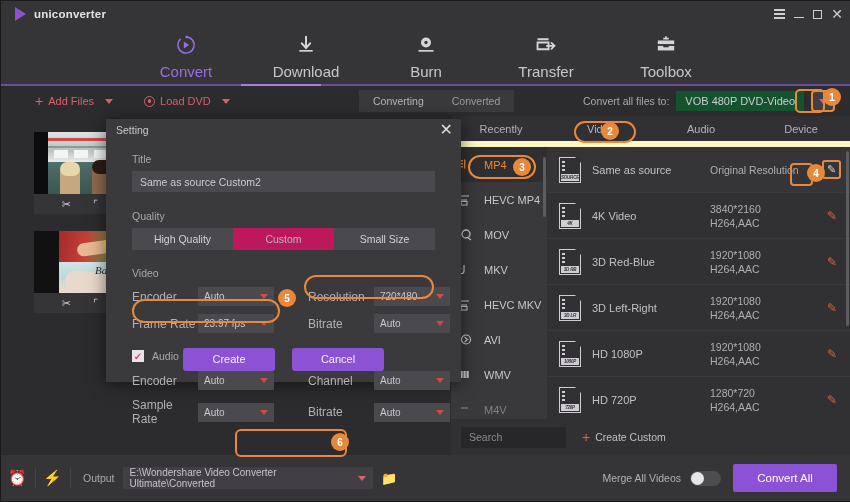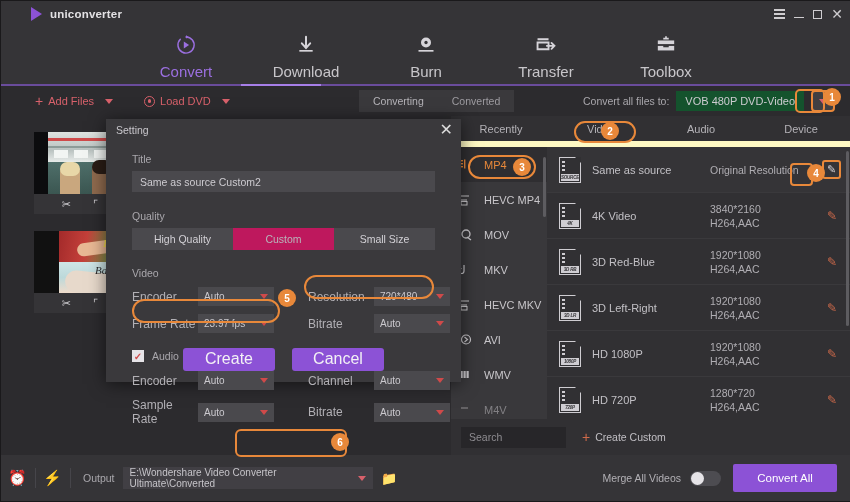--- a/index.html
+++ b/index.html
@@ -15,21 +15,21 @@
     background: #2c2b2e;
     border: 1px solid #1a191b;
   }
 
   
   .titlebar {
     position: absolute; left: 0; top: 0; width: 850px; height: 26px;
     background: #353437;
     display: flex; align-items: center;
   }
-  .logo-wrap { display: flex; align-items: center; padding-left: 30px; gap: 8px; justify-content: center; }
+  .logo-wrap { display: flex; align-items: center; padding-left: 14px; gap: 8px; justify-content: center; }
   .logo-tri {
     width: 0; height: 0;
     border-left: 11px solid #8c52d6;
     border-top: 7px solid transparent;
     border-bottom: 7px solid transparent;
   }
   .app-title { color: #e3e1e4; font-size: 11.5px; font-weight: bold; letter-spacing: .2px; }
   .win-ctrls {
     position: absolute; right: 8px; top: 0; height: 26px;
     display: flex; align-items: center; gap: 9px;
@@ -323,21 +323,21 @@
     width: 12px; height: 12px; background: #e6e4e8;
     display: flex; align-items: center; justify-content: center;
     color: #cf4a4a; font-size: 10px; font-weight: bold;
   }
   .dlg-footer {
     position: absolute; left: 0; bottom: 0; width: 355px; height: 46px;
     display: flex; align-items: center; justify-content: center; gap: 17px;
   }
   .dlg-btn {
     width: 92px; height: 23px; border-radius: 3px;
-    background: #8c52d6; color: #f3f1f5; font-size: 16px;
+    background: #8c52d6; color: #f3f1f5; font-size: 11px;
     display: flex; align-items: center; justify-content: center;
   }
 
   
   .hl {
     position: absolute; border: 2px solid #e8883a; border-radius: 14px;
     pointer-events: none; z-index: 60;
   }
   .badge {
     position: absolute; width: 18px; height: 18px; border-radius: 50%;

